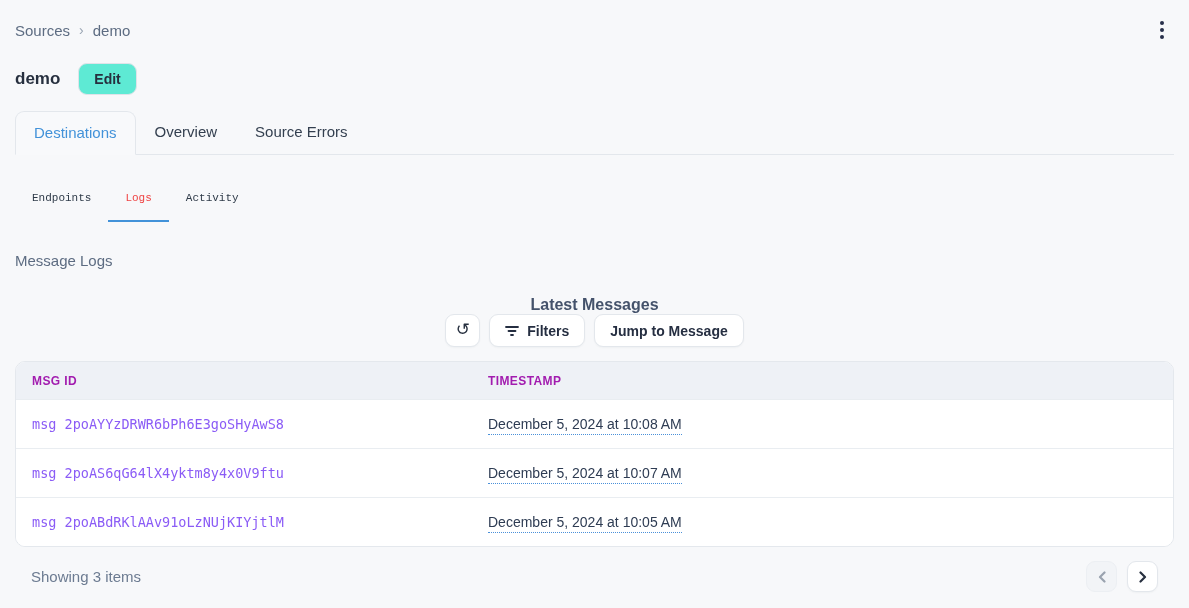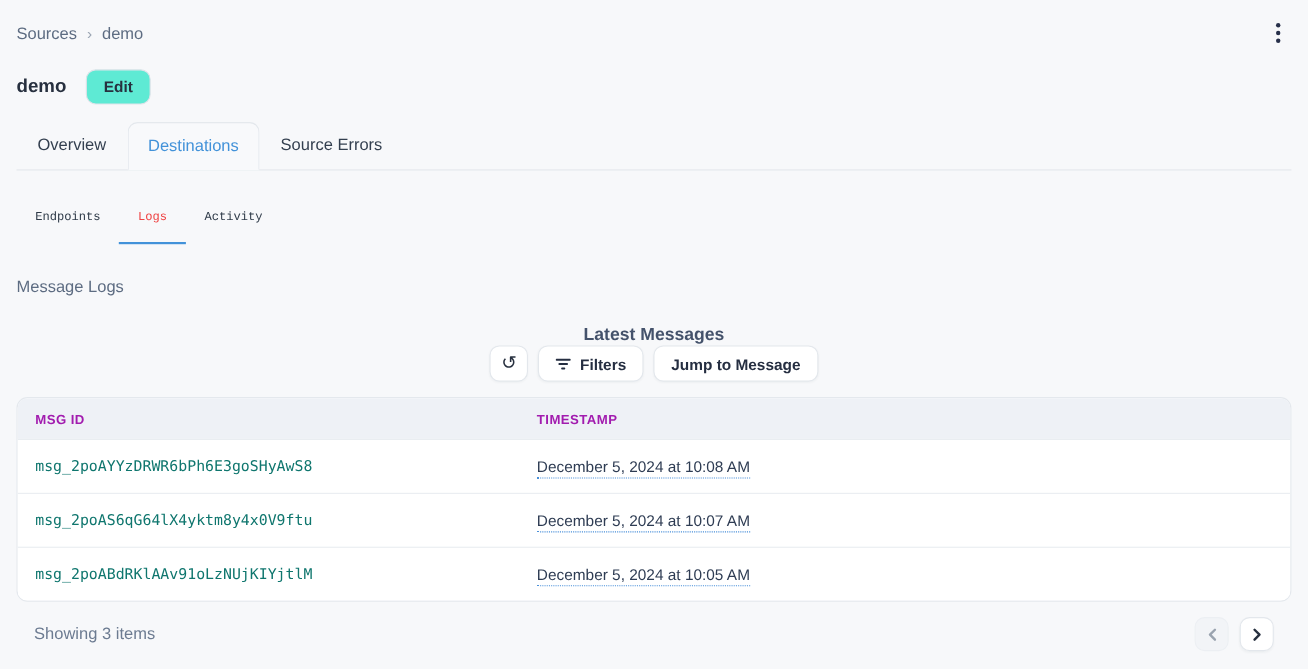--- a/index.html
+++ b/index.html
@@ -93,21 +93,21 @@
   }
   .th.col-msg { padding-left: 16px; }
   .trow {
     display: grid; grid-template-columns: 472px 1fr;
     height: 49px; align-items: center; border-top: 1px solid #e9edf1;
     background: #ffffff; cursor: pointer;
   }
   .trow:first-of-type { border-top: none; }
   .td-msg {
     font-family: "DejaVu Sans Mono", "Liberation Mono", monospace;
-    font-size: 13.5px; color: #0f766e; padding-left: 16px;
+    font-size: 13.5px; color: #8b5cf6; padding-left: 16px;
     white-space: nowrap; overflow: hidden;
   }
   .td-time { font-size: 14px; color: #2e3c53; }
   .time-chip { border-bottom: 1px dotted #4a90d9; padding-bottom: 2px; cursor: pointer; }
 
   
   .foot {
     display: flex; align-items: center; justify-content: space-between;
     margin-top: 14px; padding-right: 16px;
   }
@@ -141,22 +141,22 @@
         <i></i>
     </div>
   </div>
 
   <div class="title-row">
     <span class="page-title">demo</span>
     <button class="edit-btn">Edit</button>
   </div>
 
   <div class="tabs">
+    <div class="tab active">Destinations</div>
     <div class="tab">Overview</div>
-    <div class="tab active">Destinations</div>
     <div class="tab">Source Errors</div>
   </div>
 
   <div class="subtabs">
     <div class="subtab">Endpoints</div>
     <div class="subtab active">Logs</div>
     <div class="subtab">Activity</div>
   </div>
 
   <div class="section-label">Message Logs</div>

